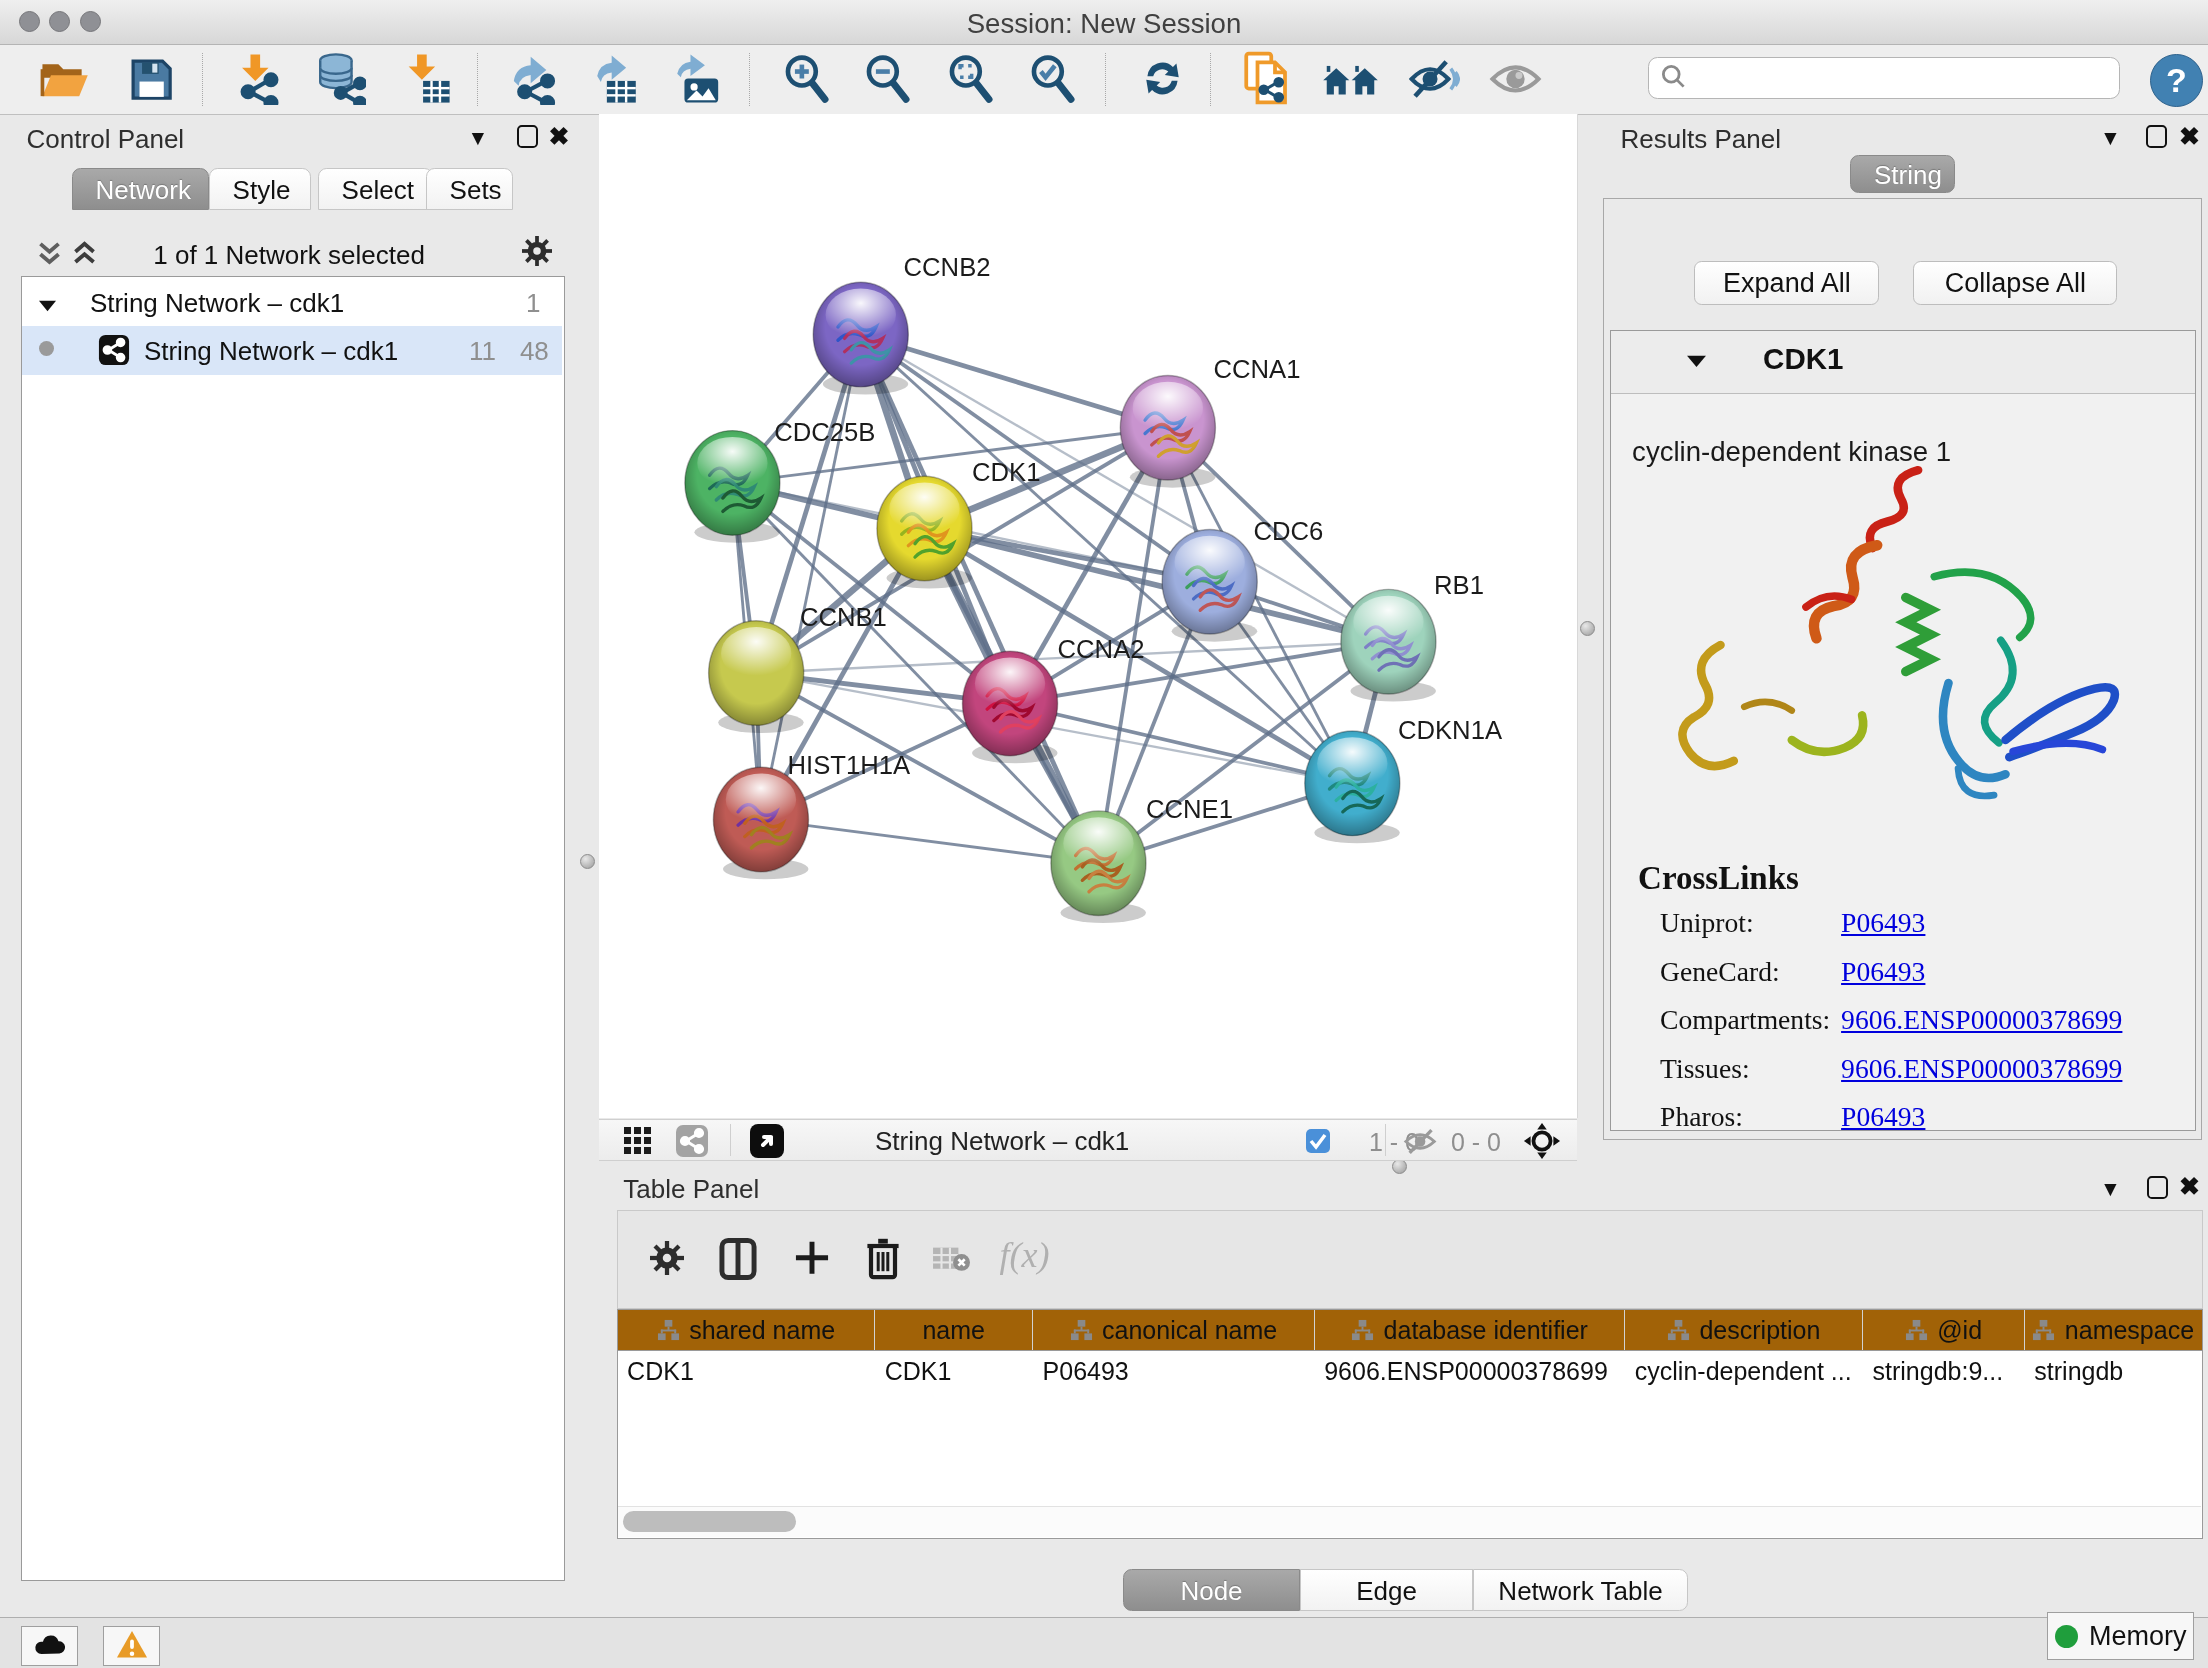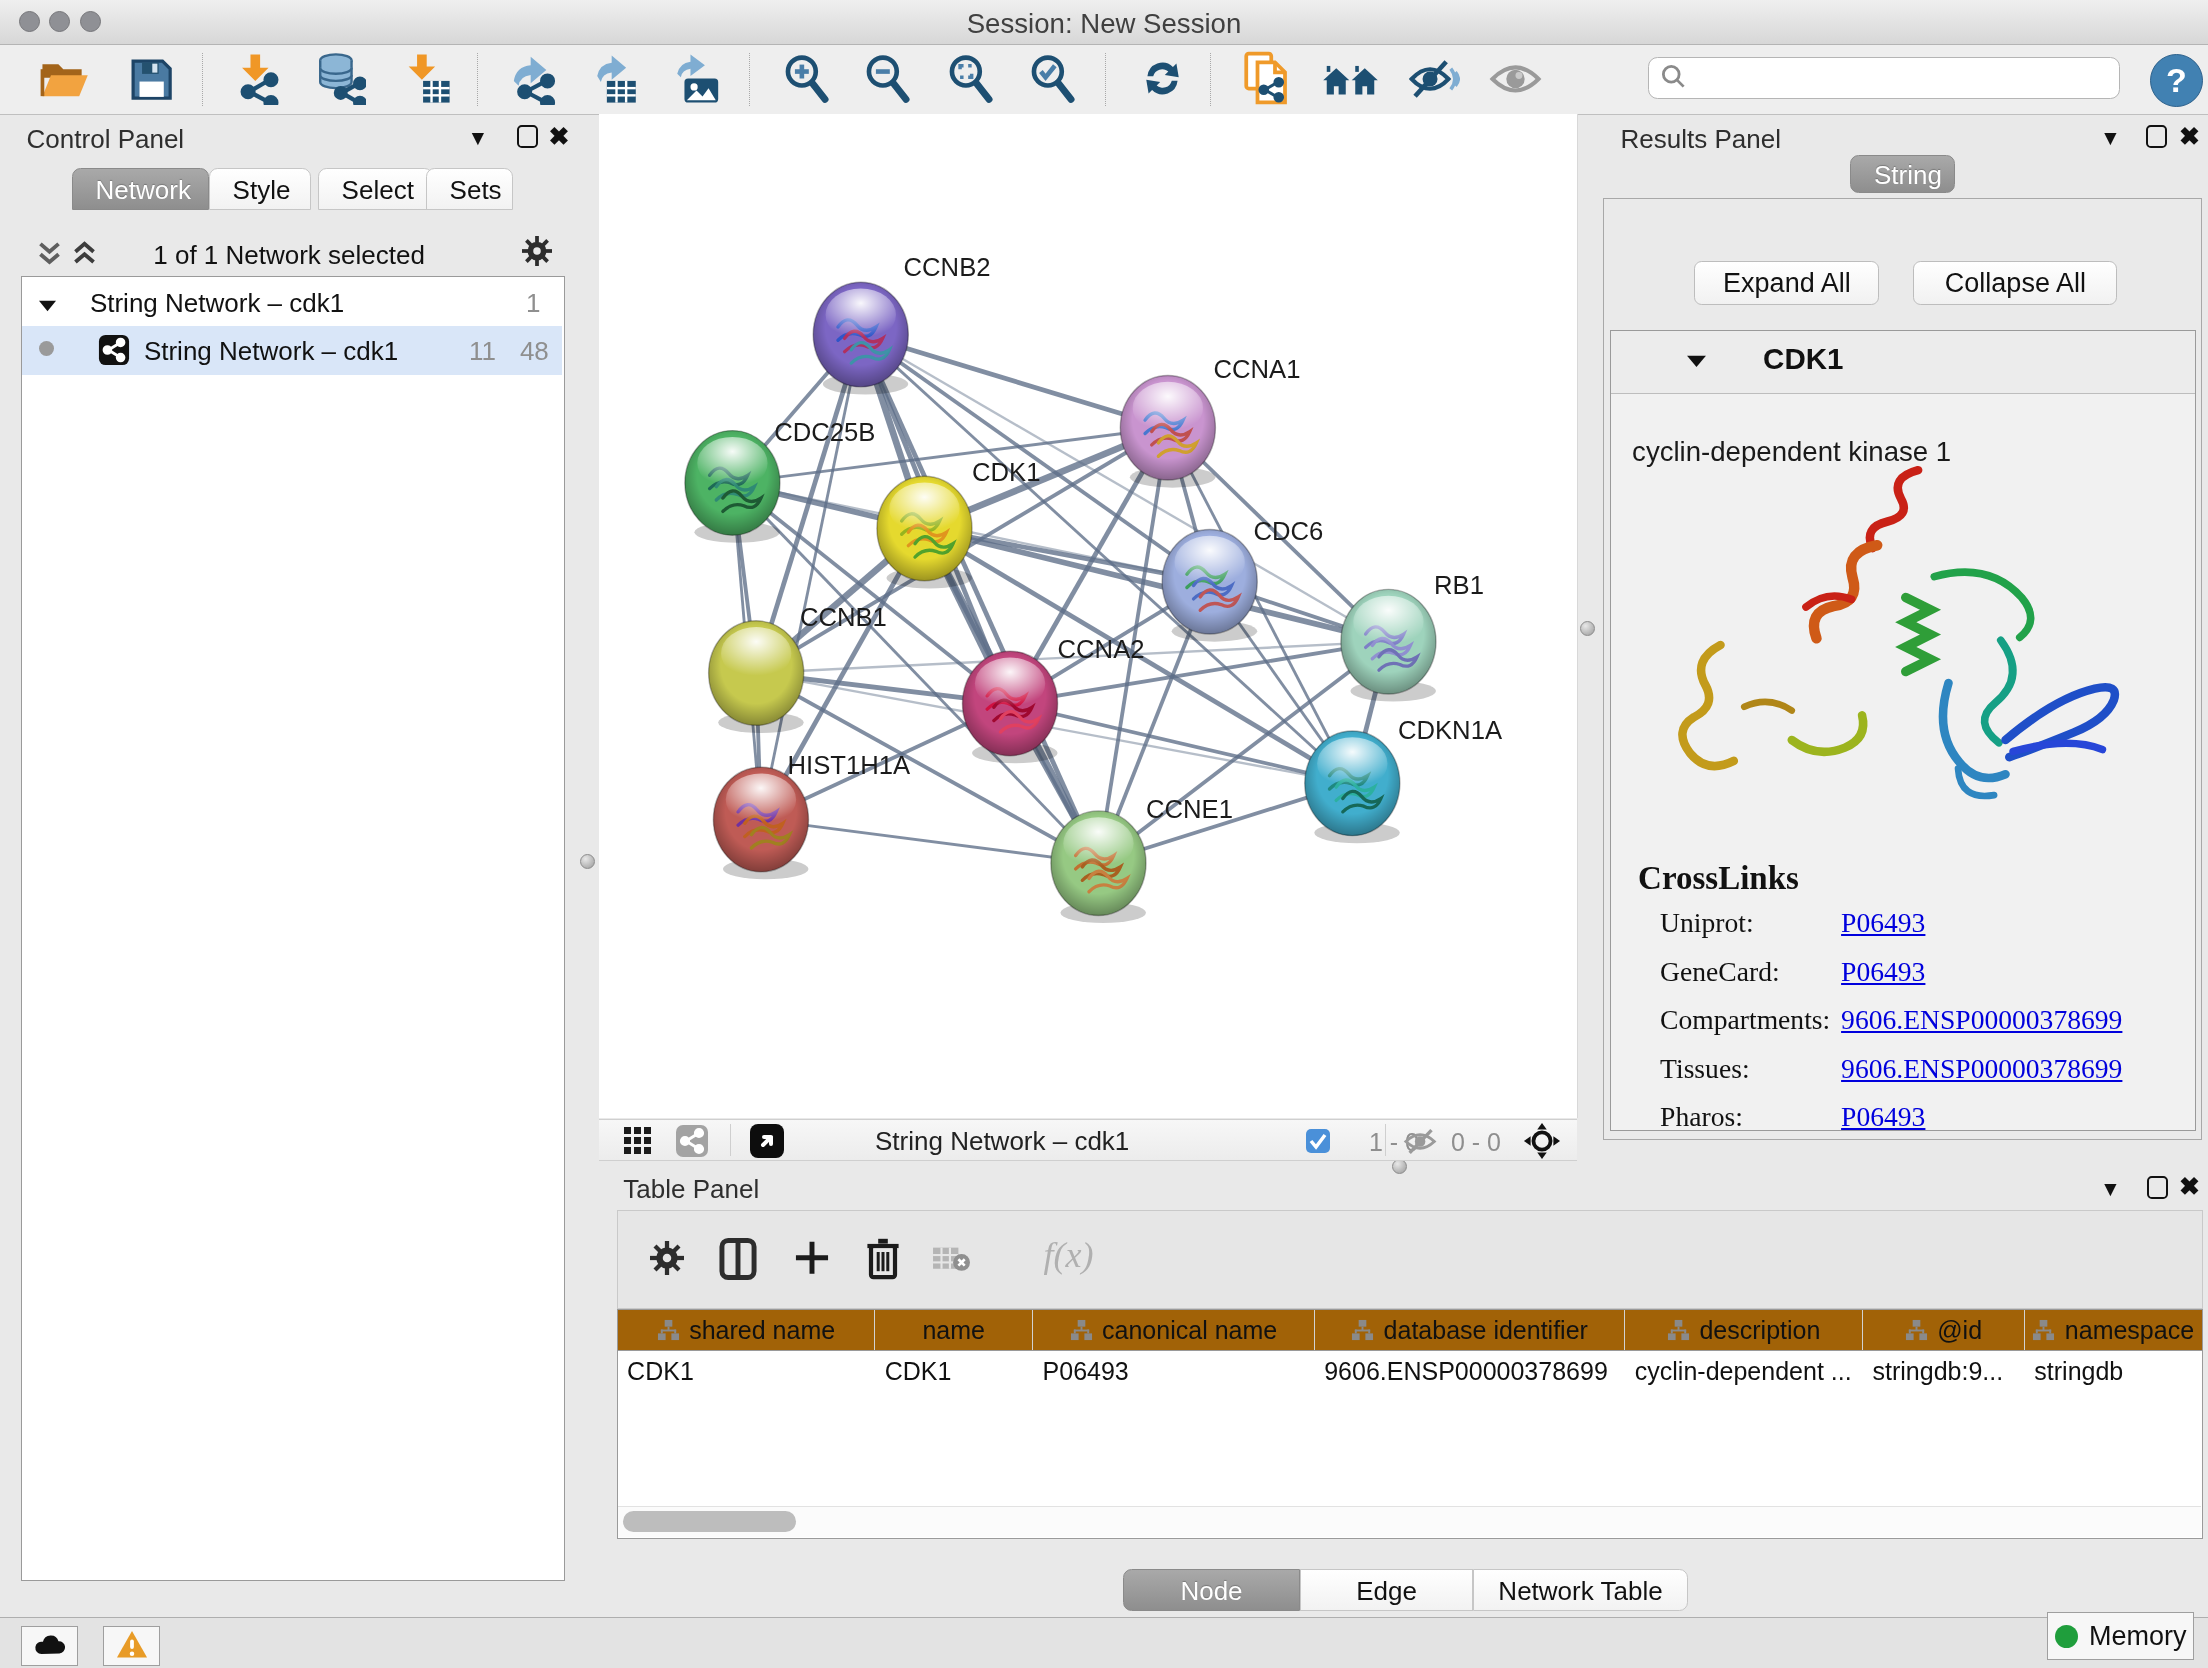--- a/index.html
+++ b/index.html
@@ -621,21 +621,21 @@
           <rect x="1" y="2" width="24" height="20" fill="#b5b5b5"></rect>
           <g stroke="#e6e6e6" stroke-width="2">
             <line x1="1" y1="9" x2="25" y2="9"></line>
             <line x1="1" y1="16" x2="25" y2="16"></line>
             <line x1="9" y1="2" x2="9" y2="22"></line>
             <line x1="17" y1="2" x2="17" y2="22"></line>
           </g>
           <circle cx="28" cy="16" r="8" fill="#8f8f8f"></circle>
           <path d="M25 13 l6 6 M31 13 l-6 6" stroke="#fff" stroke-width="2.5"></path>
         </svg></span>
-    <span class="abs serif" style="left:382px;top:23px;font-size:36px;font-style:italic;color:#b0b0b0;margin-left:44px;">f(x)</span>
+    <span class="abs serif" style="left:382px;top:23px;font-size:36px;font-style:italic;color:#b0b0b0;">f(x)</span>
   </div>
 
   <div class="abs" style="left:7.6px;top:141px;width:1586px;height:230px;background:#fff;border:1.9px solid #9a9a9a;box-sizing:border-box;overflow:hidden;">
     <div style="display:flex;background:#a16207;border-bottom:1.9px solid #9a9a9a;">
       <div class="th" style="width:258px">
           <svg width="23" height="23" viewBox="0 0 24 24">
             <g fill="#8a8a8a">
               <rect x="8" y="1" width="8" height="7"></rect>
               <rect x="1" y="15" width="8" height="7"></rect>
               <rect x="15" y="15" width="8" height="7"></rect>

